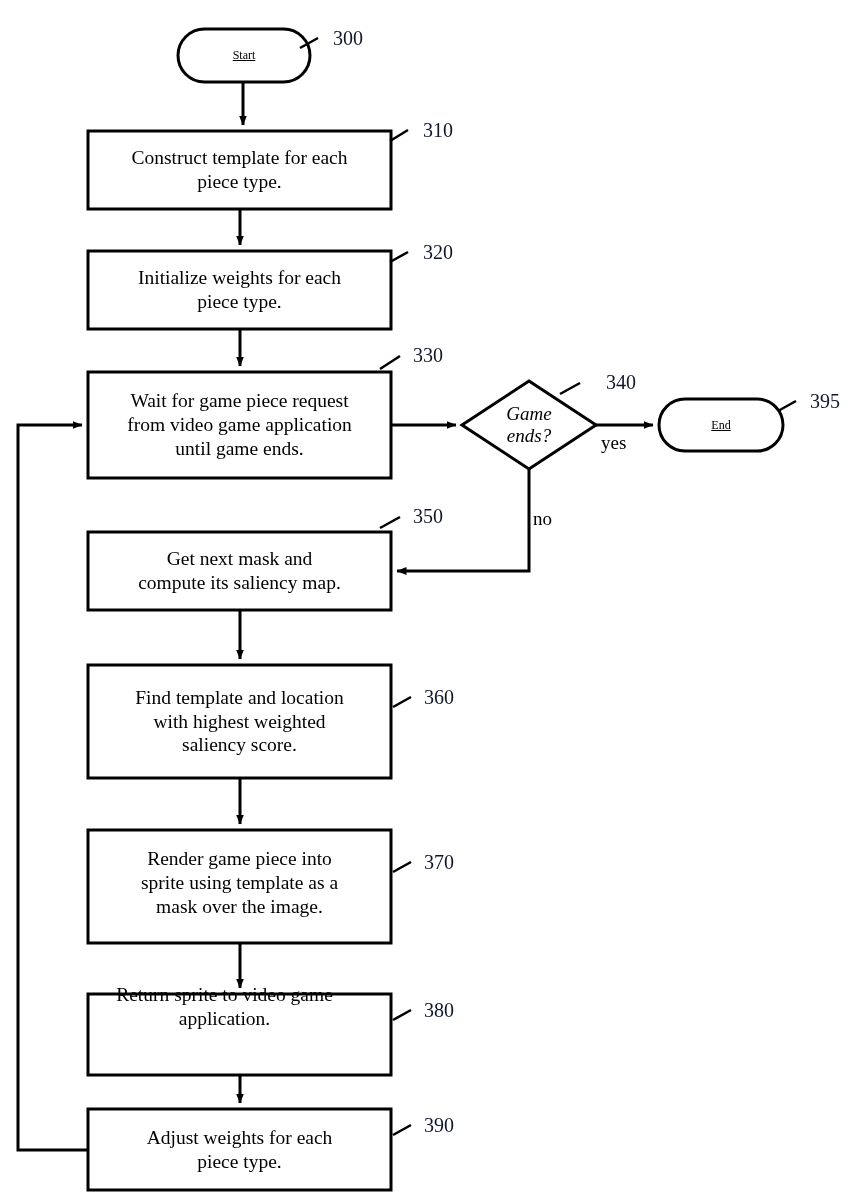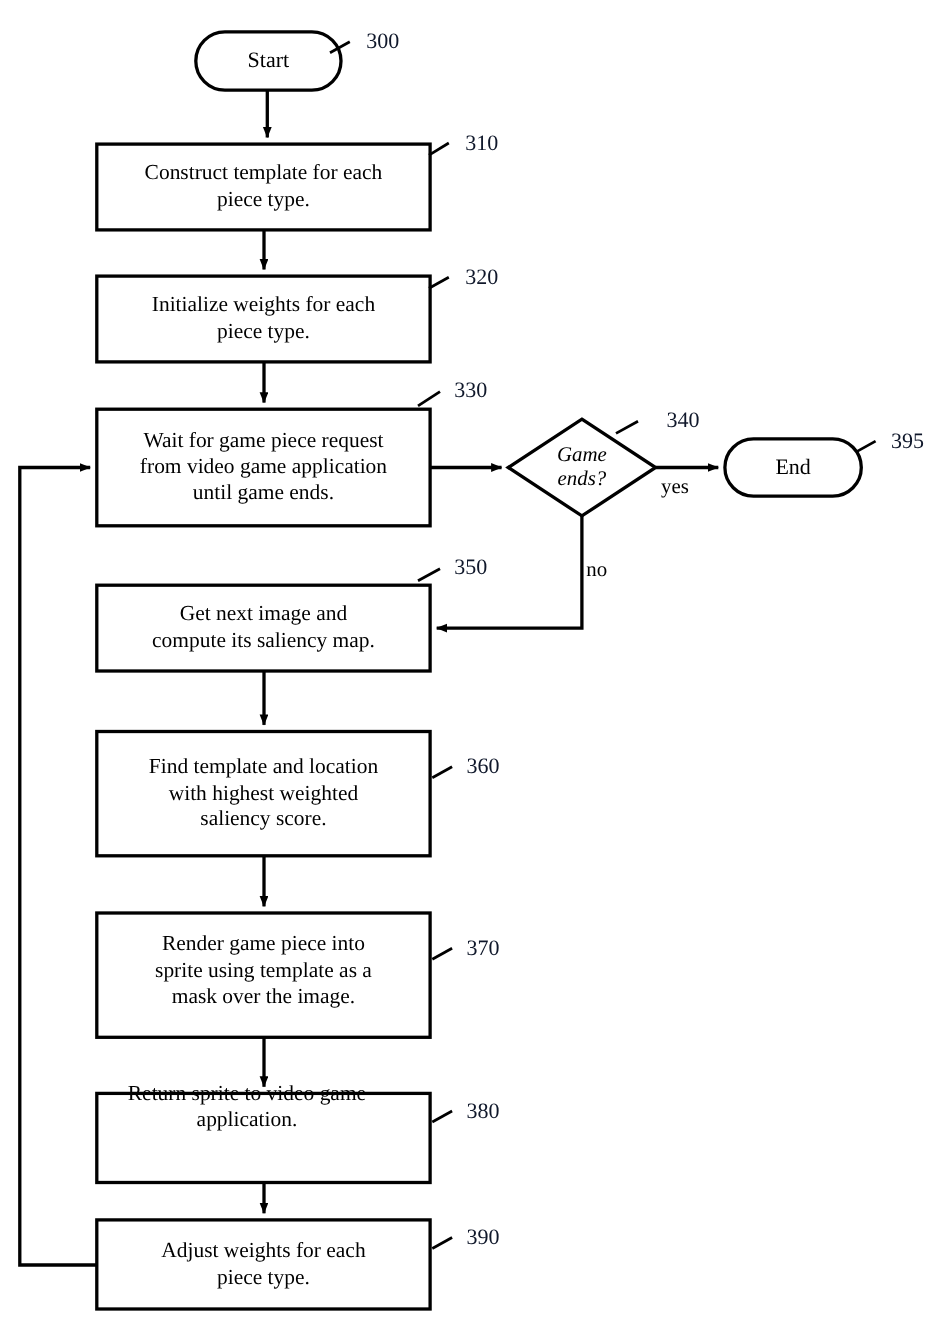--- a/index.html
+++ b/index.html
@@ -51,21 +51,22 @@
     white-space: nowrap;
   }
   .edge-label {
     position: absolute;
     font-family: "Liberation Serif", serif;
     font-size: 19px;
     color: #000;
     white-space: nowrap;
   }
   .terminator-text {
-    font-size: 20px;
+    font-size: 12px;
+    text-decoration: underline;
   }
   .decision-text {
     font-size: 19px;
     line-height: 1.18;
     font-style: italic;
   }
 </style>
 </head>
 <body>
 
@@ -139,21 +140,21 @@
 
   <div class="node-text" style="left:88px; top:372px; width:303px; height:106px;">Wait for game piece request
 from video game application
 until game ends.</div>
 
   <div class="node-text decision-text" style="left:474px; top:381px; width:110px; height:88px;">Game
 ends?</div>
 
   <div class="node-text terminator-text" style="left:659px; top:399px; width:124px; height:52px;">End</div>
 
-  <div class="node-text" style="left:88px; top:532px; width:303px; height:78px;">Get next image and
+  <div class="node-text" style="left:88px; top:532px; width:303px; height:78px;">Get next mask and
 compute its saliency map.</div>
 
   <div class="node-text" style="left:88px; top:665px; width:303px; height:113px;">Find template and location
 with highest weighted
 saliency score.</div>
 
   <div class="node-text" style="left:88px; top:830px; width:303px; height:106px;border-radius:13px;">Render game piece into
 sprite using template as a
 mask over the image.</div>
 

